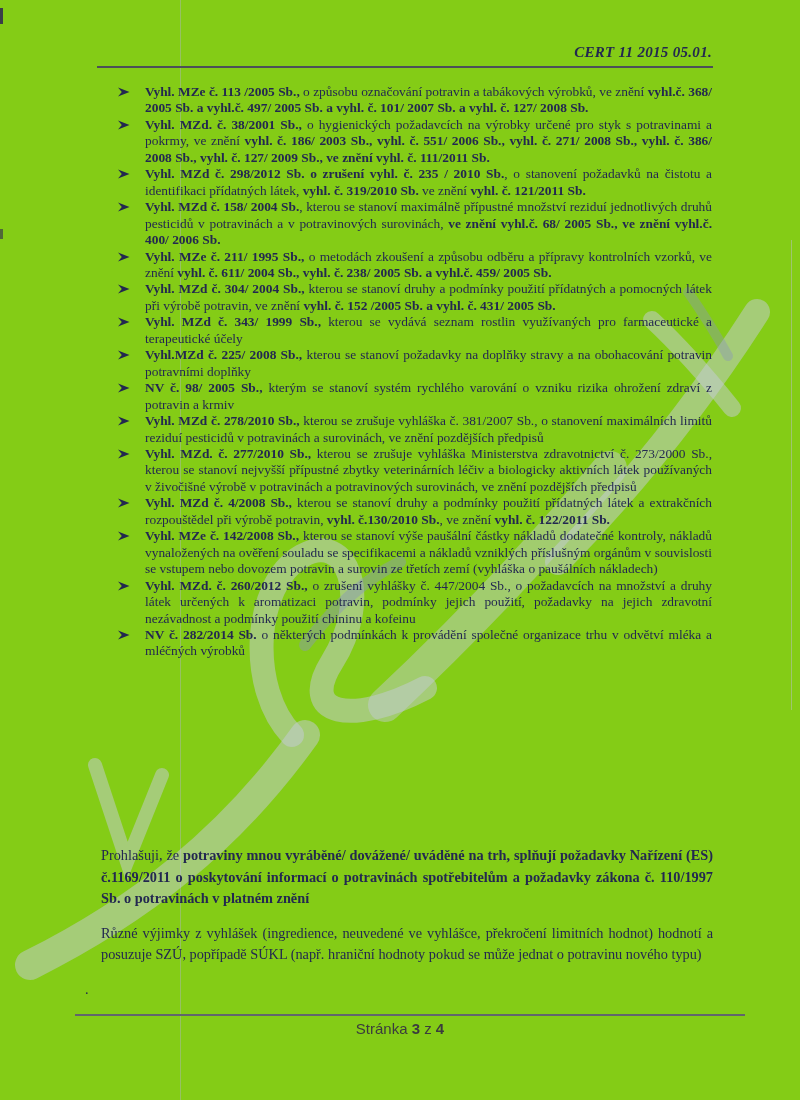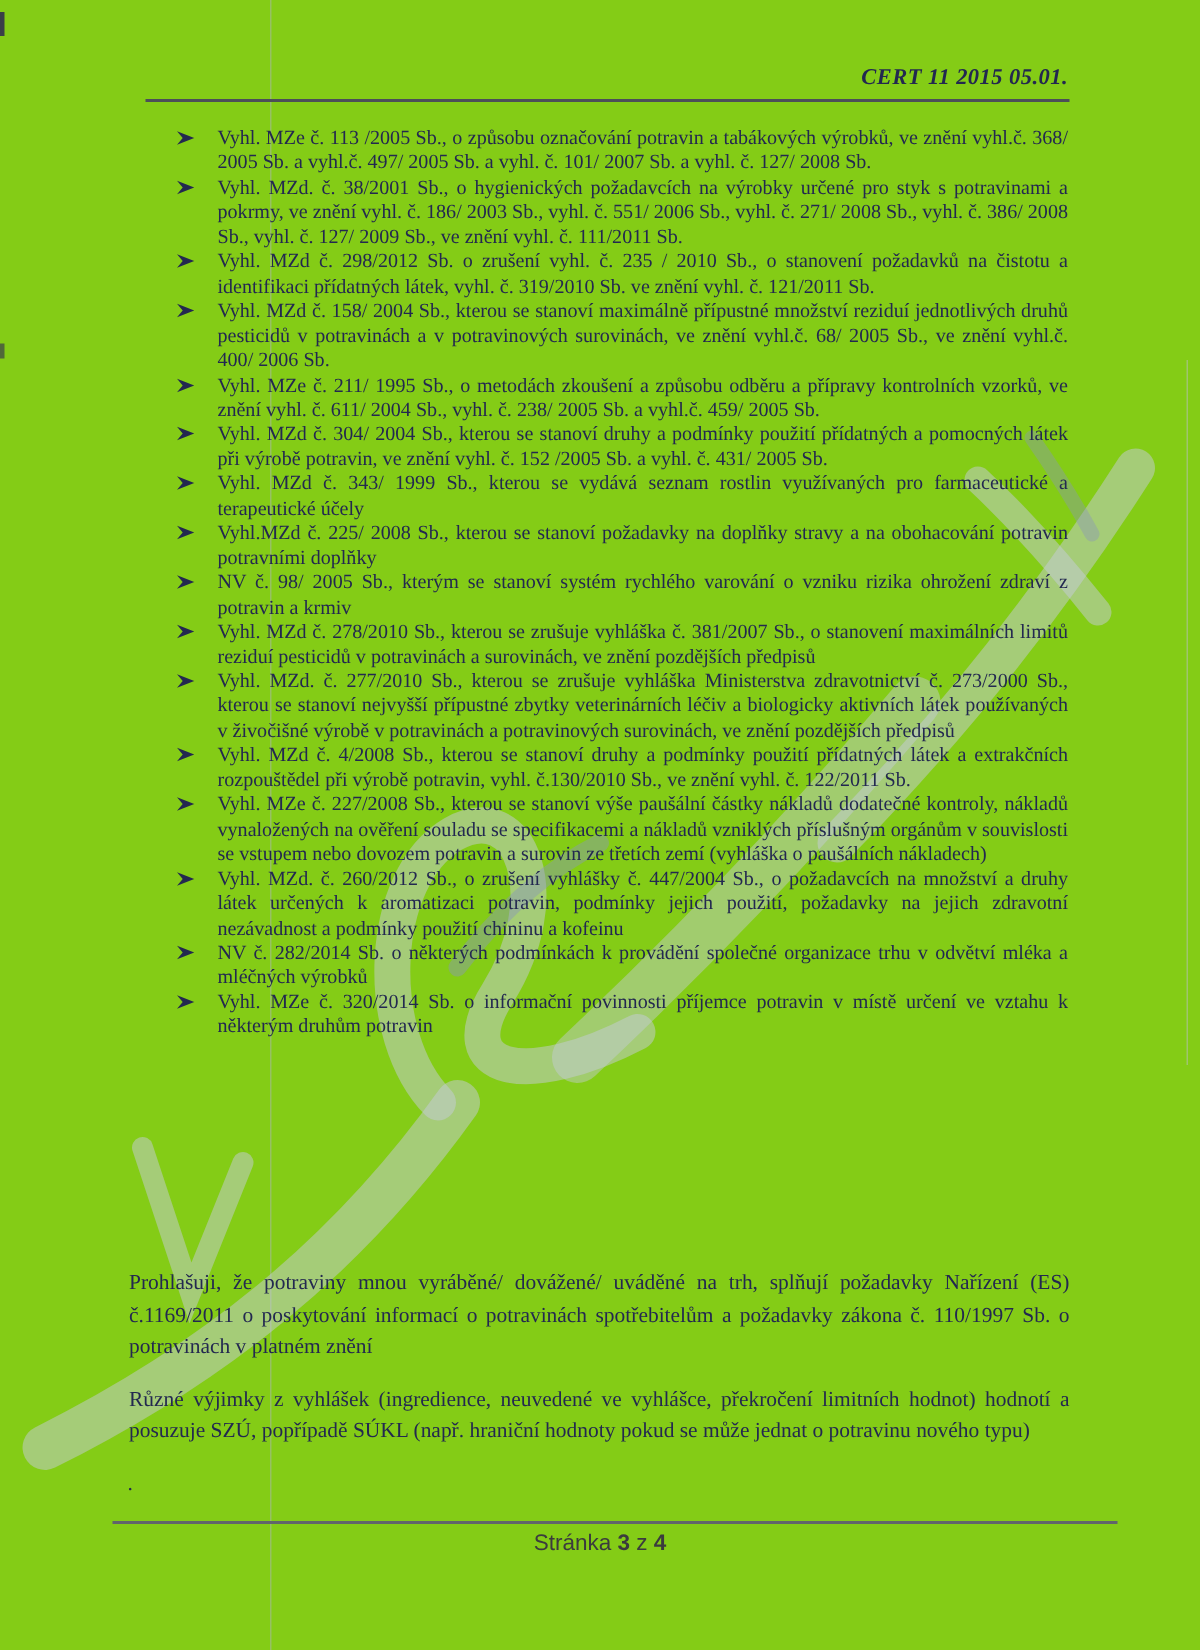--- a/index.html
+++ b/index.html
@@ -23,24 +23,24 @@
     position:absolute;top:44px;right:88px;
     font-weight:bold;font-style:italic;font-size:15px;letter-spacing:.3px;
   }
   .header-rule{position:absolute;left:97px;top:66px;width:616px;height:2px;background:var(--rule,#4c4f58);}
   
   .reg-list{position:absolute;left:118px;top:84px;width:594px;font-size:13.4px;line-height:16.45px;}
   .reg-item{display:flex;}
   .bullet{flex:0 0 27px;width:27px;padding-top:2px;}
   .bullet svg{display:block;fill:var(--ink,#232850);}
   .itxt{flex:1;text-align:justify;}
-  .reg-list b,.decl-block b{font-weight:normal;}
+  .reg-list b,.decl-block b{font-weight:bold;}
   
   .decl-block{position:absolute;left:85px;top:845px;width:628px;font-size:14.3px;line-height:21.5px;}
-  .decl-block p{margin:0 0 13px 1px;text-align:justify;}
+  .decl-block p{margin:0 0 13px 16px;text-align:justify;}
   .decl-block p.stray{margin:0;text-align:left;}
   
   .footer-rule{position:absolute;left:75px;top:1014px;width:670px;height:2px;background:var(--footer-rule,#61656b);}
   .page-footer{
     position:absolute;left:0;top:1020px;width:100%;text-align:center;
     font-family:"Liberation Sans","DejaVu Sans",sans-serif;font-size:15px;
     color:var(--footer-text,#3b3b3e);
   }
 </style>
 </head>
@@ -163,45 +163,37 @@
           </svg>
         </span>
         <span class="itxt"><b>Vyhl. MZd č. 4/2008 Sb., </b><span>kterou se stanoví druhy a podmínky použití přídatných látek a extrakčních rozpouštědel při výrobě potravin, </span><b>vyhl. č.130/2010 Sb.</b><span>, ve znění </span><b>vyhl. č. 122/2011 Sb.</b></span>
       </div>
       <div class="reg-item">
         <span class="bullet">
           <svg width="12" height="12" viewBox="0 0 12 12">
             <polygon points="0,1.5 11.5,6 0,10.5 3.8,6"></polygon>
           </svg>
         </span>
-        <span class="itxt"><b>Vyhl. MZe č. 227/2008 Sb., </b><span>kterou se stanoví výše paušální částky nákladů dodatečné kontroly, nákladů vynaložených na ověření souladu se specifikacemi a nákladů vzniklých příslušným orgánům v souvislosti se vstupem nebo dovozem potravin a surovin ze třetích zemí (vyhláška o paušálních nákladech)</span></span>
+        <span class="itxt"><b>Vyhl. MZe č. 142/2008 Sb., </b><span>kterou se stanoví výše paušální částky nákladů dodatečné kontroly, nákladů vynaložených na ověření souladu se specifikacemi a nákladů vzniklých příslušným orgánům v souvislosti se vstupem nebo dovozem potravin a surovin ze třetích zemí (vyhláška o paušálních nákladech)</span></span>
       </div>
       <div class="reg-item">
         <span class="bullet">
           <svg width="12" height="12" viewBox="0 0 12 12">
             <polygon points="0,1.5 11.5,6 0,10.5 3.8,6"></polygon>
           </svg>
         </span>
         <span class="itxt"><b>Vyhl. MZd. č. 260/2012 Sb., </b><span>o zrušení vyhlášky č. 447/2004 Sb., o požadavcích na množství a druhy látek určených k aromatizaci potravin, podmínky jejich použití, požadavky na jejich zdravotní nezávadnost a podmínky použití chininu a kofeinu</span></span>
       </div>
       <div class="reg-item">
         <span class="bullet">
           <svg width="12" height="12" viewBox="0 0 12 12">
             <polygon points="0,1.5 11.5,6 0,10.5 3.8,6"></polygon>
           </svg>
         </span>
         <span class="itxt"><b>NV č. 282/2014 Sb. </b><span>o některých podmínkách k provádění společné organizace trhu v odvětví mléka a mléčných výrobků</span></span>
-      </div>
-      <div class="reg-item">
-        <span class="bullet">
-          <svg width="12" height="12" viewBox="0 0 12 12">
-            <polygon points="0,1.5 11.5,6 0,10.5 3.8,6"></polygon>
-          </svg>
-        </span>
-        <span class="itxt"><b>Vyhl. MZe č. 320/2014 Sb. </b><span>o informační povinnosti příjemce potravin v místě určení ve vztahu k některým druhům potravin</span></span>
       </div>
     </div>
 
   <div class="decl-block">
       <p><span>Prohlašuji, že </span><b>potraviny mnou vyráběné/ dovážené/ uváděné na trh, splňují požadavky Nařízení (ES) č.1169/2011 o poskytování informací o potravinách spotřebitelům a požadavky zákona č. 110/1997 Sb. o potravinách v platném znění</b></p>
       <p><span>Různé výjimky z vyhlášek (ingredience, neuvedené ve vyhlášce, překročení limitních hodnot) hodnotí a posuzuje SZÚ, popřípadě SÚKL (např. hraniční hodnoty pokud se může jednat o potravinu nového typu)</span></p>
       <p class="stray"><span>.</span></p>
     </div>
 
   <div class="footer-rule"></div>

